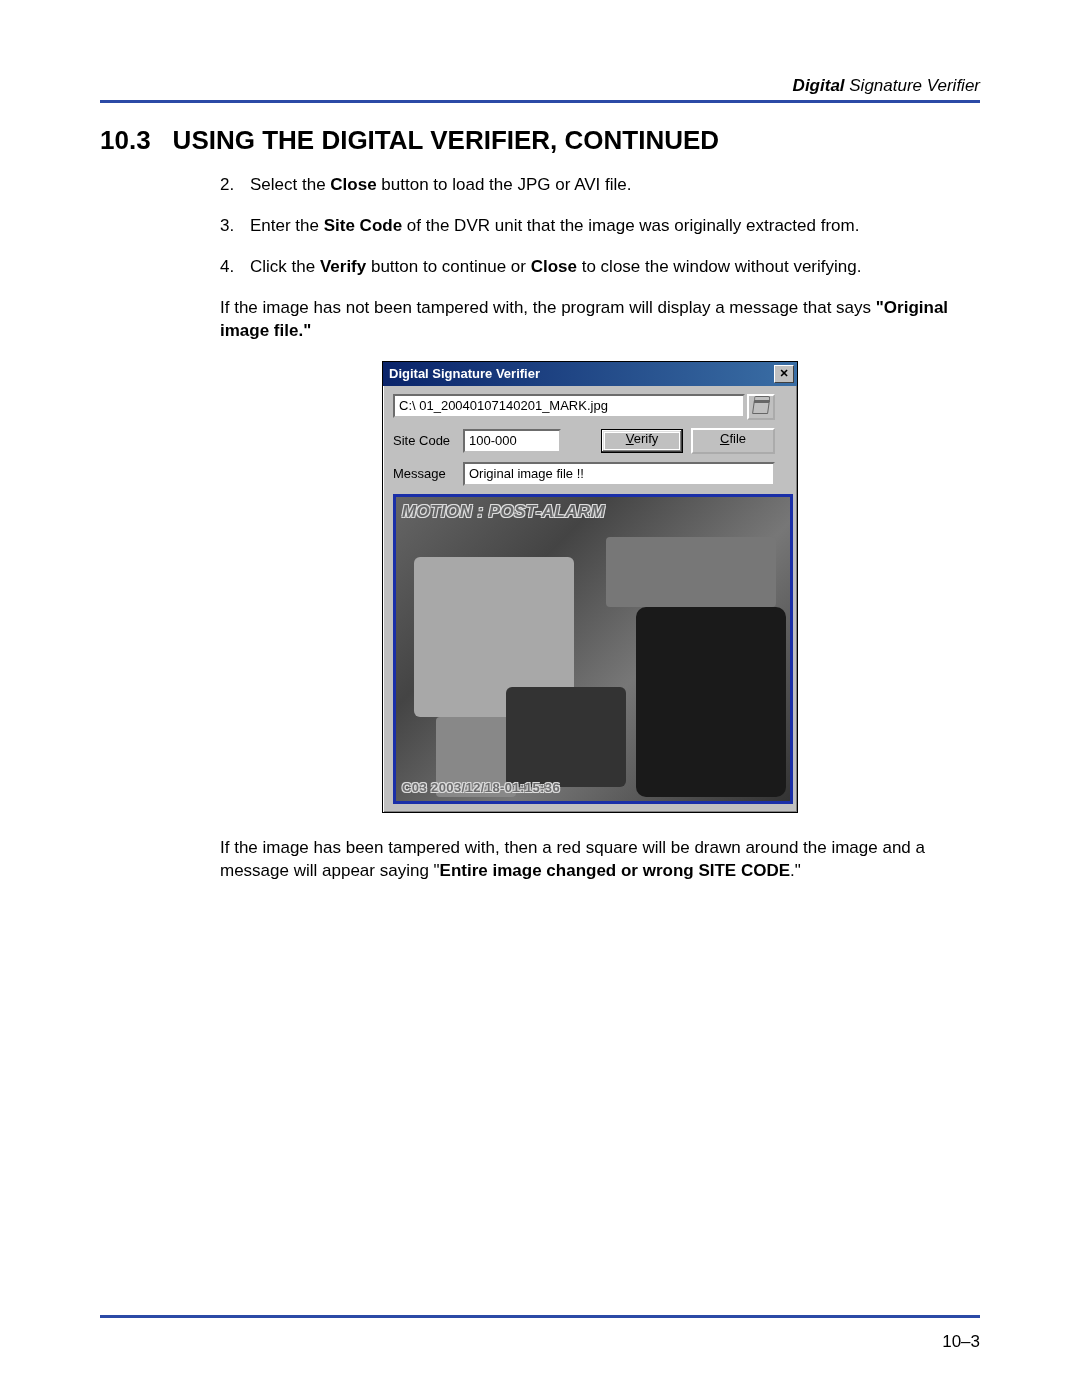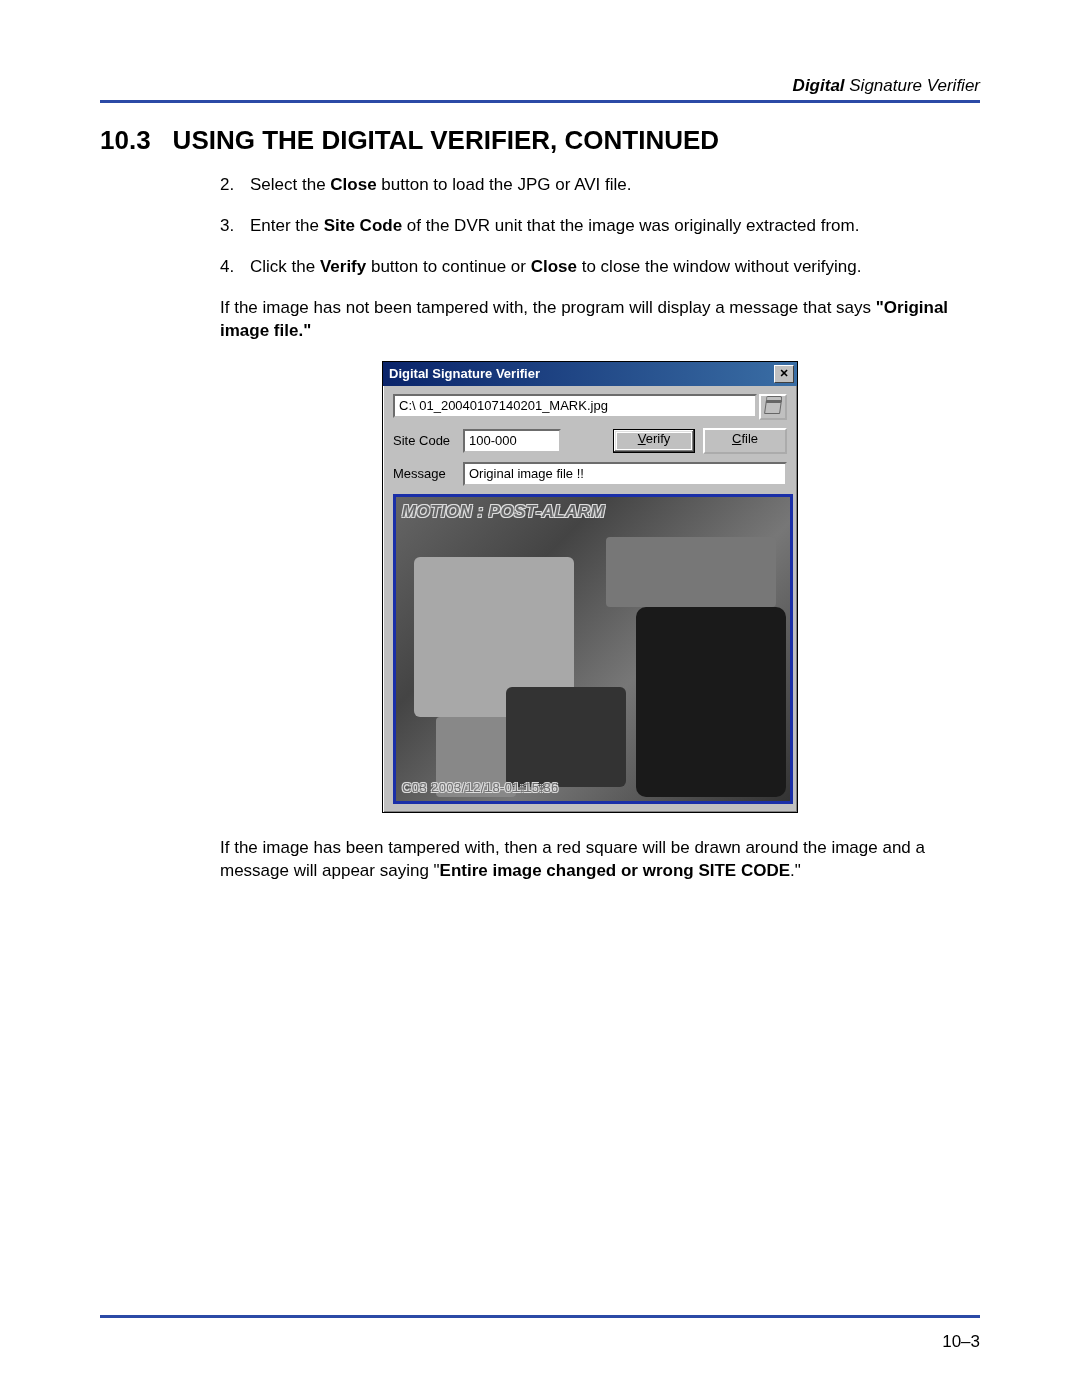--- a/index.html
+++ b/index.html
@@ -87,21 +87,21 @@
     display: flex;
     align-items: center;
     justify-content: center;
     font-family: Arial;
     font-weight: bold;
     color: #000;
     font-size: 11px;
     line-height: 1;
   }
   .dialog-body {
-    padding: 8px 10px 8px 10px;
+    padding: 8px 22px 8px 10px;
   }
   .row {
     display: flex;
     align-items: center;
     gap: 8px;
     margin-bottom: 8px;
   }
   .label { width: 62px; color: #000; font-size: 13px; }
   .sunken {
     background: #fff;
@@ -163,21 +163,21 @@
     font-weight: bold;
     font-size: 17px;
     text-shadow: -1px -1px 0 #ddd, 1px -1px 0 #ddd, -1px 1px 0 #ddd, 1px 1px 0 #ddd;
     letter-spacing: 0.4px;
     font-style: italic;
   }
   .overlay-bottom {
     position: absolute;
     bottom: 4px; left: 6px;
     color: #6d6d6e;
-    font-weight: normal;
+    font-weight: bold;
     font-size: 13px;
     text-shadow: -1px -1px 0 #ddd, 1px -1px 0 #ddd, -1px 1px 0 #ddd, 1px 1px 0 #ddd;
     letter-spacing: 0.4px;
   }
   
   .blob { position:absolute; background:#555; border-radius:4px; filter: blur(0.5px);}
   .b1{left:18px; top:60px; width:160px; height:160px; background:#a8a8a8; border-radius:6px;}
   .b2{left:110px; top:190px; width:120px; height:100px; background:#333; border-radius:6px;}
   .b3{left:240px; top:110px; width:150px; height:190px; background:#1a1a1a; border-radius:10px;}
   .b4{left:210px; top:40px; width:170px; height:70px; background:#777; border-radius:4px;}

